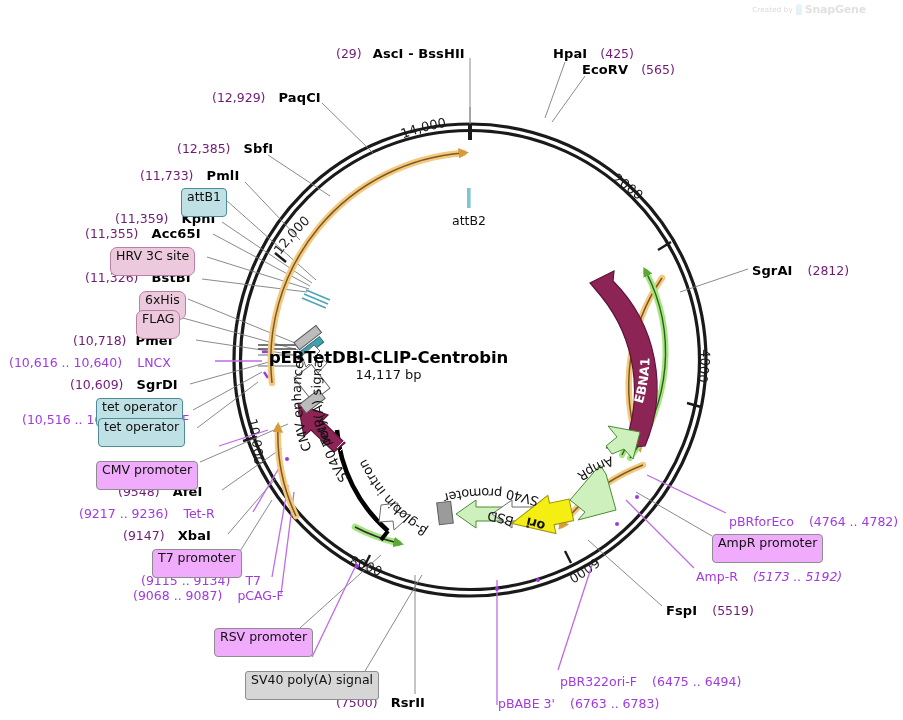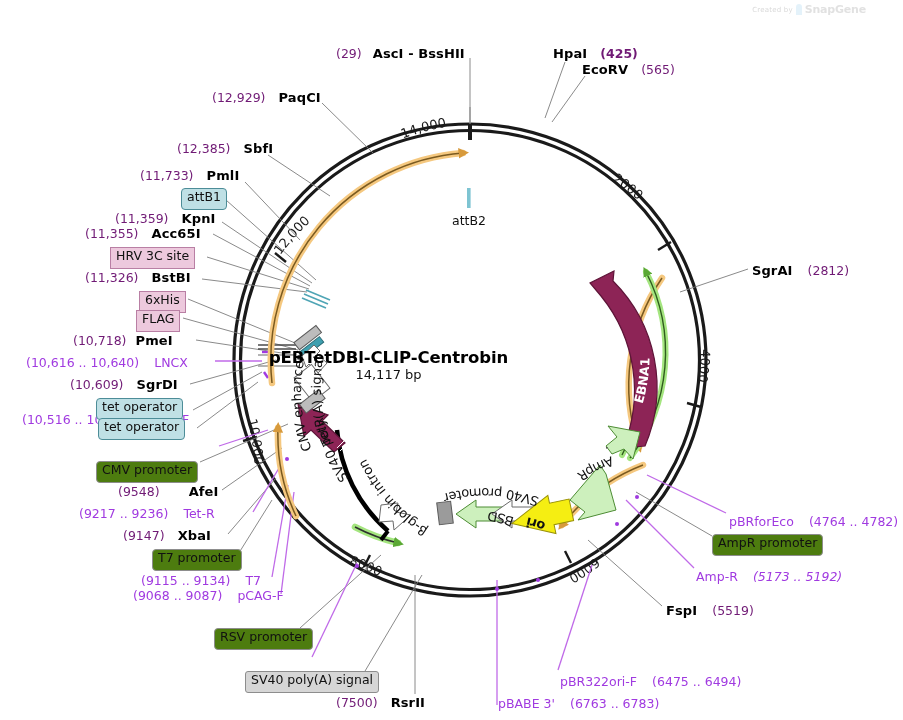--- a/index.html
+++ b/index.html
@@ -22,27 +22,27 @@
 
   
   .lbl{position:absolute;white-space:nowrap;line-height:1;}
   .pos{font-size:12.5px;color:#701a75;font-weight:normal;}
   .enz{font-size:13px;color:#000;font-weight:bold;letter-spacing:.1px;}
   .primer{font-size:12.5px;color:#a03ae0;}
   .primer-pos{font-size:12.5px;color:#a03ae0;}
 
   .chip{
     position:absolute;white-space:nowrap;font-size:12.5px;color:#111;
-    padding:1px 5px 5px 5px;border-radius:3px;border:1px solid #8d8d8d;
+    padding:1px 5px 12px 5px;border-radius:3px;border:1px solid #8d8d8d;
     line-height:1.15;background:#fff;
   }
   .chip.teal{background:#bfe0e5;border-color:#4d8d98;border-radius:4px;}
-  .chip.pink{background:#edc9dd;border-color:#b97fa4;border-radius:0;}
+  .chip.pink{background:#edc9dd;border-color:#b97fa4;border-radius:7px;}
   .chip.grey{background:#d6d6d6;border-color:#8d8d8d;border-radius:3px;}
-  .chip.plain{background:#4d7c0f;border-color:#8d8d8d;border-radius:4px;}
+  .chip.plain{background:#f0abfc;border-color:#8d8d8d;border-radius:4px;}
 
   
   .title{
     position:absolute;text-align:center;white-space:nowrap;
     font-size:16.5px;font-weight:bold;color:#000;letter-spacing:-.1px;
   }
   .subtitle{
     position:absolute;text-align:center;white-space:nowrap;
     font-size:13px;color:#111;
   }
@@ -299,21 +299,21 @@
 
   <div class="attb2-lbl" style="left:452px;top:213px;">attB2</div>
 
   <div class="lbl" style="left:336px;top:45px;">
     <span class="pos">(29)</span>
     <span class="enz" style="margin-left:6px;">AscI  - BssHII</span>
   </div>
 
   <div class="lbl" style="left:553px;top:45px;">
     <span class="enz">HpaI</span>
-    <span class="pos" style="margin-left:8px;font-weight:bold;">(425)</span>
+    <span class="pos" style="margin-left:8px;">(425)</span>
   </div>
 
   <div class="lbl" style="left:582px;top:61px;">
     <span class="enz">EcoRV</span>
     <span class="pos" style="margin-left:8px;">(565)</span>
   </div>
 
   <div class="lbl" style="left:752px;top:262px;">
     <span class="enz">SgrAI</span>
     <span class="pos" style="margin-left:10px;">(2812)</span>
@@ -329,21 +329,21 @@
     <span class="enz" style="margin-left:8px;">RsrII</span>
   </div>
 
   <div class="lbl" style="left:123px;top:527px;">
     <span class="pos">(9147)</span>
     <span class="enz" style="margin-left:8px;">XbaI</span>
   </div>
 
   <div class="lbl" style="left:118px;top:483px;">
     <span class="pos">(9548)</span>
-    <span class="enz" style="margin-left:24px;">AfeI</span>
+    <span class="enz" style="margin-left:8px;">AfeI</span>
   </div>
 
   <div class="lbl" style="left:70px;top:376px;">
     <span class="pos">(10,609)</span>
     <span class="enz" style="margin-left:8px;">SgrDI</span>
   </div>
 
   <div class="lbl" style="left:73px;top:332px;">
     <span class="pos">(10,718)</span>
     <span class="enz" style="margin-left:4px;text-align:right;">PmeI</span>
@@ -404,21 +404,21 @@
     <span class="primer" style="margin-left:10px;">T7</span>
   </div>
   <div class="lbl" style="left:79px;top:505px;">
     <span class="primer-pos">(9217 .. 9236)</span>
     <span class="primer" style="margin-left:10px;">Tet-R</span>
   </div>
   <div class="lbl" style="left:22px;top:411px;">
     <span class="primer-pos">(10,516 .. 10,536)</span>
     <span class="primer" style="margin-left:10px;">CMV-F</span>
   </div>
-  <div class="lbl" style="left:26px;top:354px;">
+  <div class="lbl" style="left:9px;top:354px;">
     <span class="primer-pos">(10,616 .. 10,640)</span>
     <span class="primer" style="margin-left:10px;">LNCX</span>
   </div>
 
   <div class="chip teal" style="left:181px;top:188px;">attB1</div>
   <div class="chip pink" style="left:110px;top:247px;">HRV 3C site</div>
   <div class="chip pink" style="left:139px;top:291px;">6xHis</div>
   <div class="chip pink" style="left:136px;top:310px;">FLAG</div>
   <div class="chip teal" style="left:96px;top:398px;">tet operator</div>
   <div class="chip teal" style="left:98px;top:418px;">tet operator</div>

